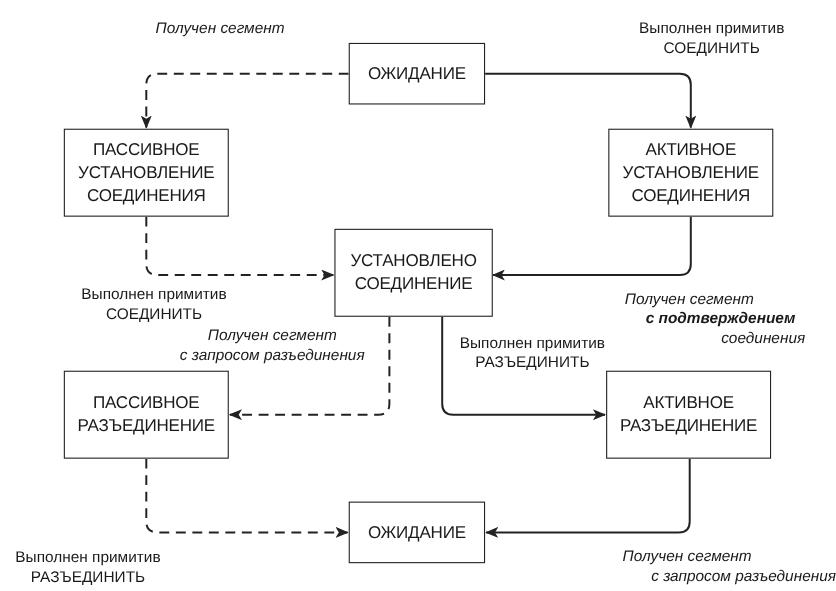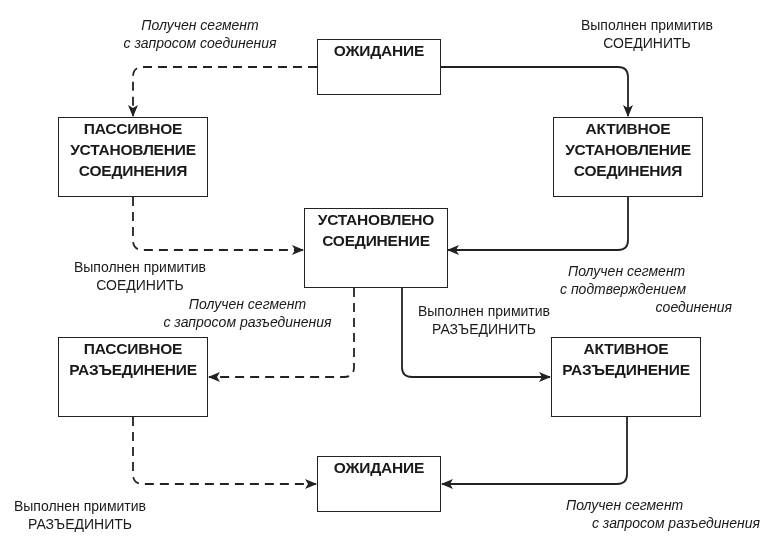--- a/index.html
+++ b/index.html
@@ -1,21 +1,21 @@
 <!DOCTYPE html>
 <html><head>
 <meta charset="utf-8">
 <style>
   html, body { margin:0; padding:0; background:#ffffff; }
   body { width:760px; height:537px; position:relative; overflow:hidden;
          font-family: "Liberation Sans", "DejaVu Sans", sans-serif; color:#1a1a1a; }
   svg.edges { position:absolute; left:0; top:0; width:760px; height:537px; }
   .box { position:absolute; border:1.5px solid #222; background:#fff; box-sizing:border-box;
-         display:flex; align-items:flex-start; justify-content:center; text-align:center;
-         font-size:15.5px; line-height:21px; letter-spacing:-0.2px;font-weight:bold; }
+         display:flex; align-items:center; justify-content:center; text-align:center;
+         font-size:15.5px; line-height:21px; letter-spacing:-0.2px; }
   .box span { display:block; }
   .lbl { position:absolute; font-size:14px; line-height:18px; text-align:center; white-space:nowrap; }
   .lbl.it { font-style:italic; }
   .lbl span { display:block; }
 </style>
 </head>
 <body>
 
 <svg class="edges" viewBox="0 0 760 537">
   <defs>
@@ -85,36 +85,35 @@
 </div>
 
 <div class="box" style="left:317px;top:456px;width:124px;height:56px;">
   <div>
       <span>ОЖИДАНИЕ</span>
     </div>
 </div>
 
 <div class="lbl it" style="left:100px;top:16px;width:200px;">
   <span>Получен сегмент</span>
-  <span>с запросом соединения</span>
 </div>
 
 <div class="lbl" style="left:562px;top:16px;width:170px;">
   <span>Выполнен примитив</span>
   <span>СОЕДИНИТЬ</span>
 </div>
 
 <div class="lbl" style="left:55px;top:258px;width:170px;">
   <span>Выполнен примитив</span>
   <span>СОЕДИНИТЬ</span>
 </div>
 
 <div class="lbl it" style="left:560px;top:262px;width:190px;">
   <span style="text-align:left;padding-left:8px;">Получен сегмент</span>
-  <span style="text-align:left;padding-right:0px;">с подтверждением</span>
+  <span style="text-align:center;padding-right:0px;font-weight:bold;">с подтверждением</span>
   <span style="text-align:right;padding-right:18px;">соединения</span>
 </div>
 
 <div class="lbl it" style="left:145px;top:295px;width:205px;">
   <span>Получен сегмент</span>
   <span>с запросом разъединения</span>
 </div>
 
 <div class="lbl" style="left:404px;top:302px;width:160px;">
   <span>Выполнен примитив</span>

